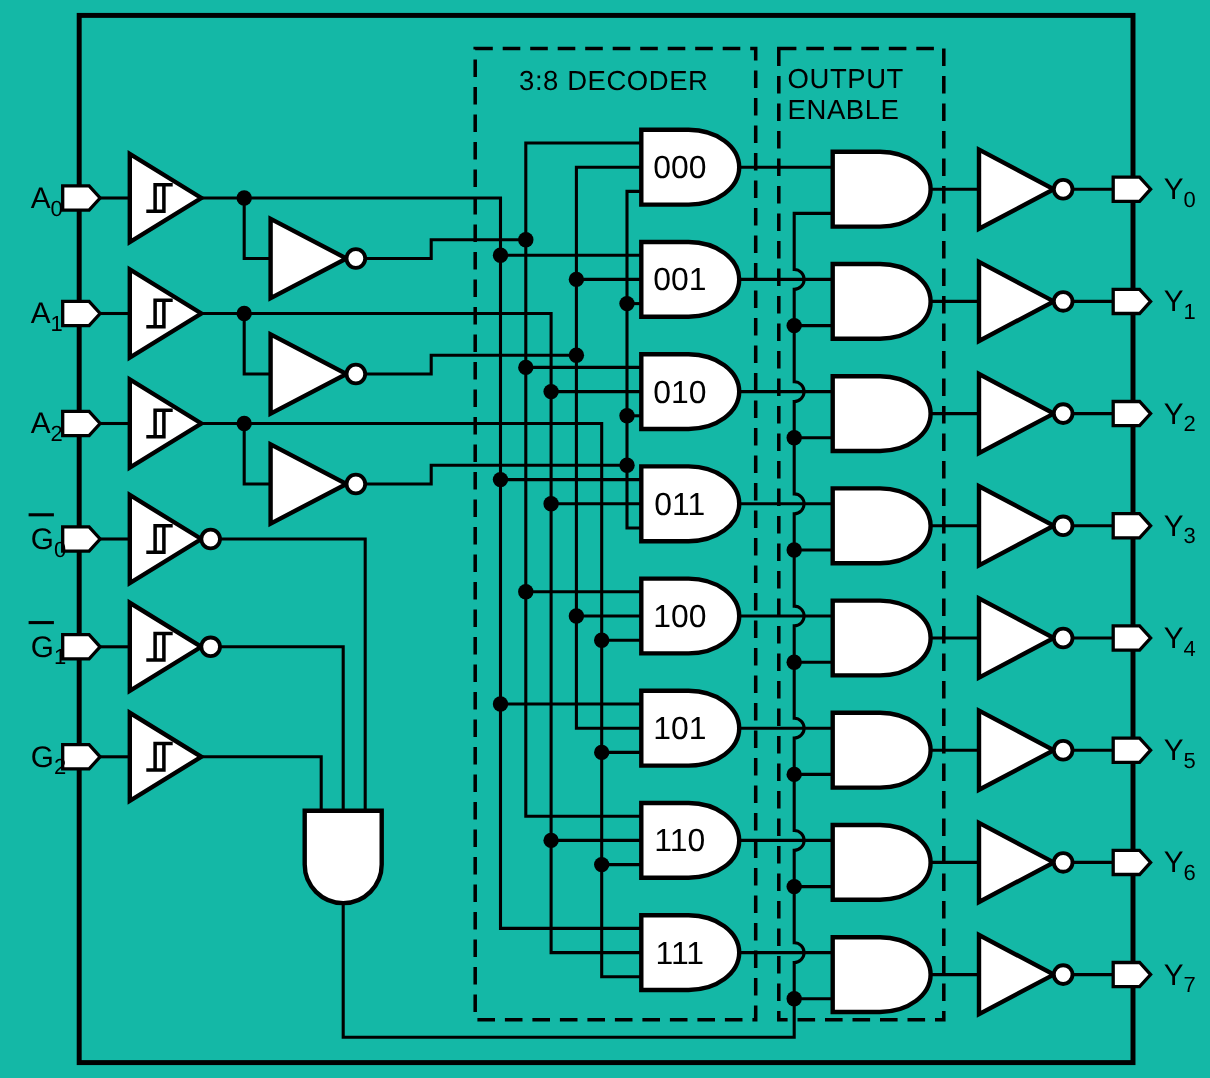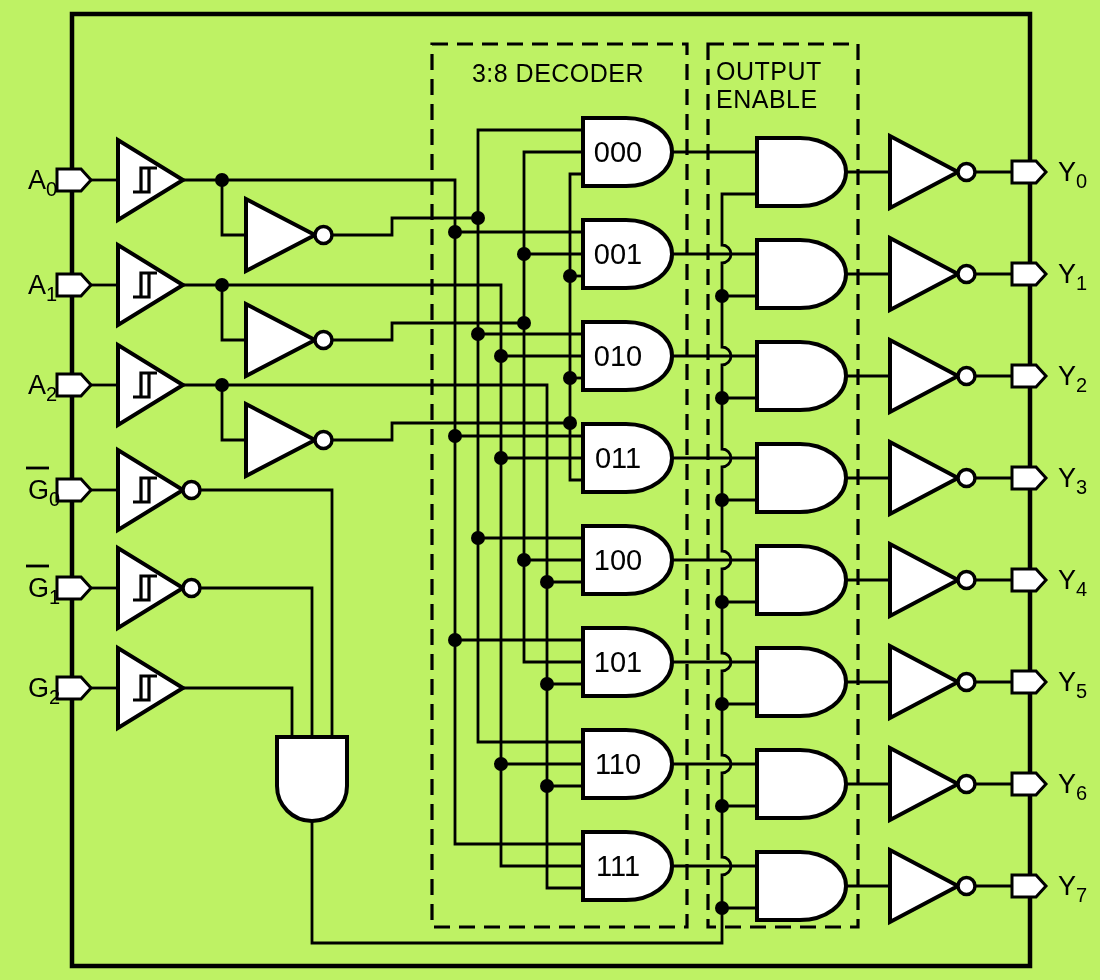--- a/index.html
+++ b/index.html
@@ -1,16 +1,16 @@
 <!DOCTYPE html>
 <html><head>
 <meta charset="utf-8">
 <style>
   html,body{margin:0;padding:0;background:#ffffff;}
-  .stage{width:1100px;height:980px;position:relative;background:#bef264;overflow:hidden;}
+  .stage{width:1100px;height:980px;position:relative;background:#14b8a6;overflow:hidden;}
   svg{display:block;}
   text{font-family:"Liberation Sans","DejaVu Sans",sans-serif;fill:#000;}
 </style>
 </head>
 <body>
 
 <div class="stage">
   <svg width="1100" height="980" viewBox="0 0 1100 980">
       <rect x="72" y="14" width="958" height="952" fill="none" stroke="#000000" stroke-width="4.5"></rect>
       <g>

